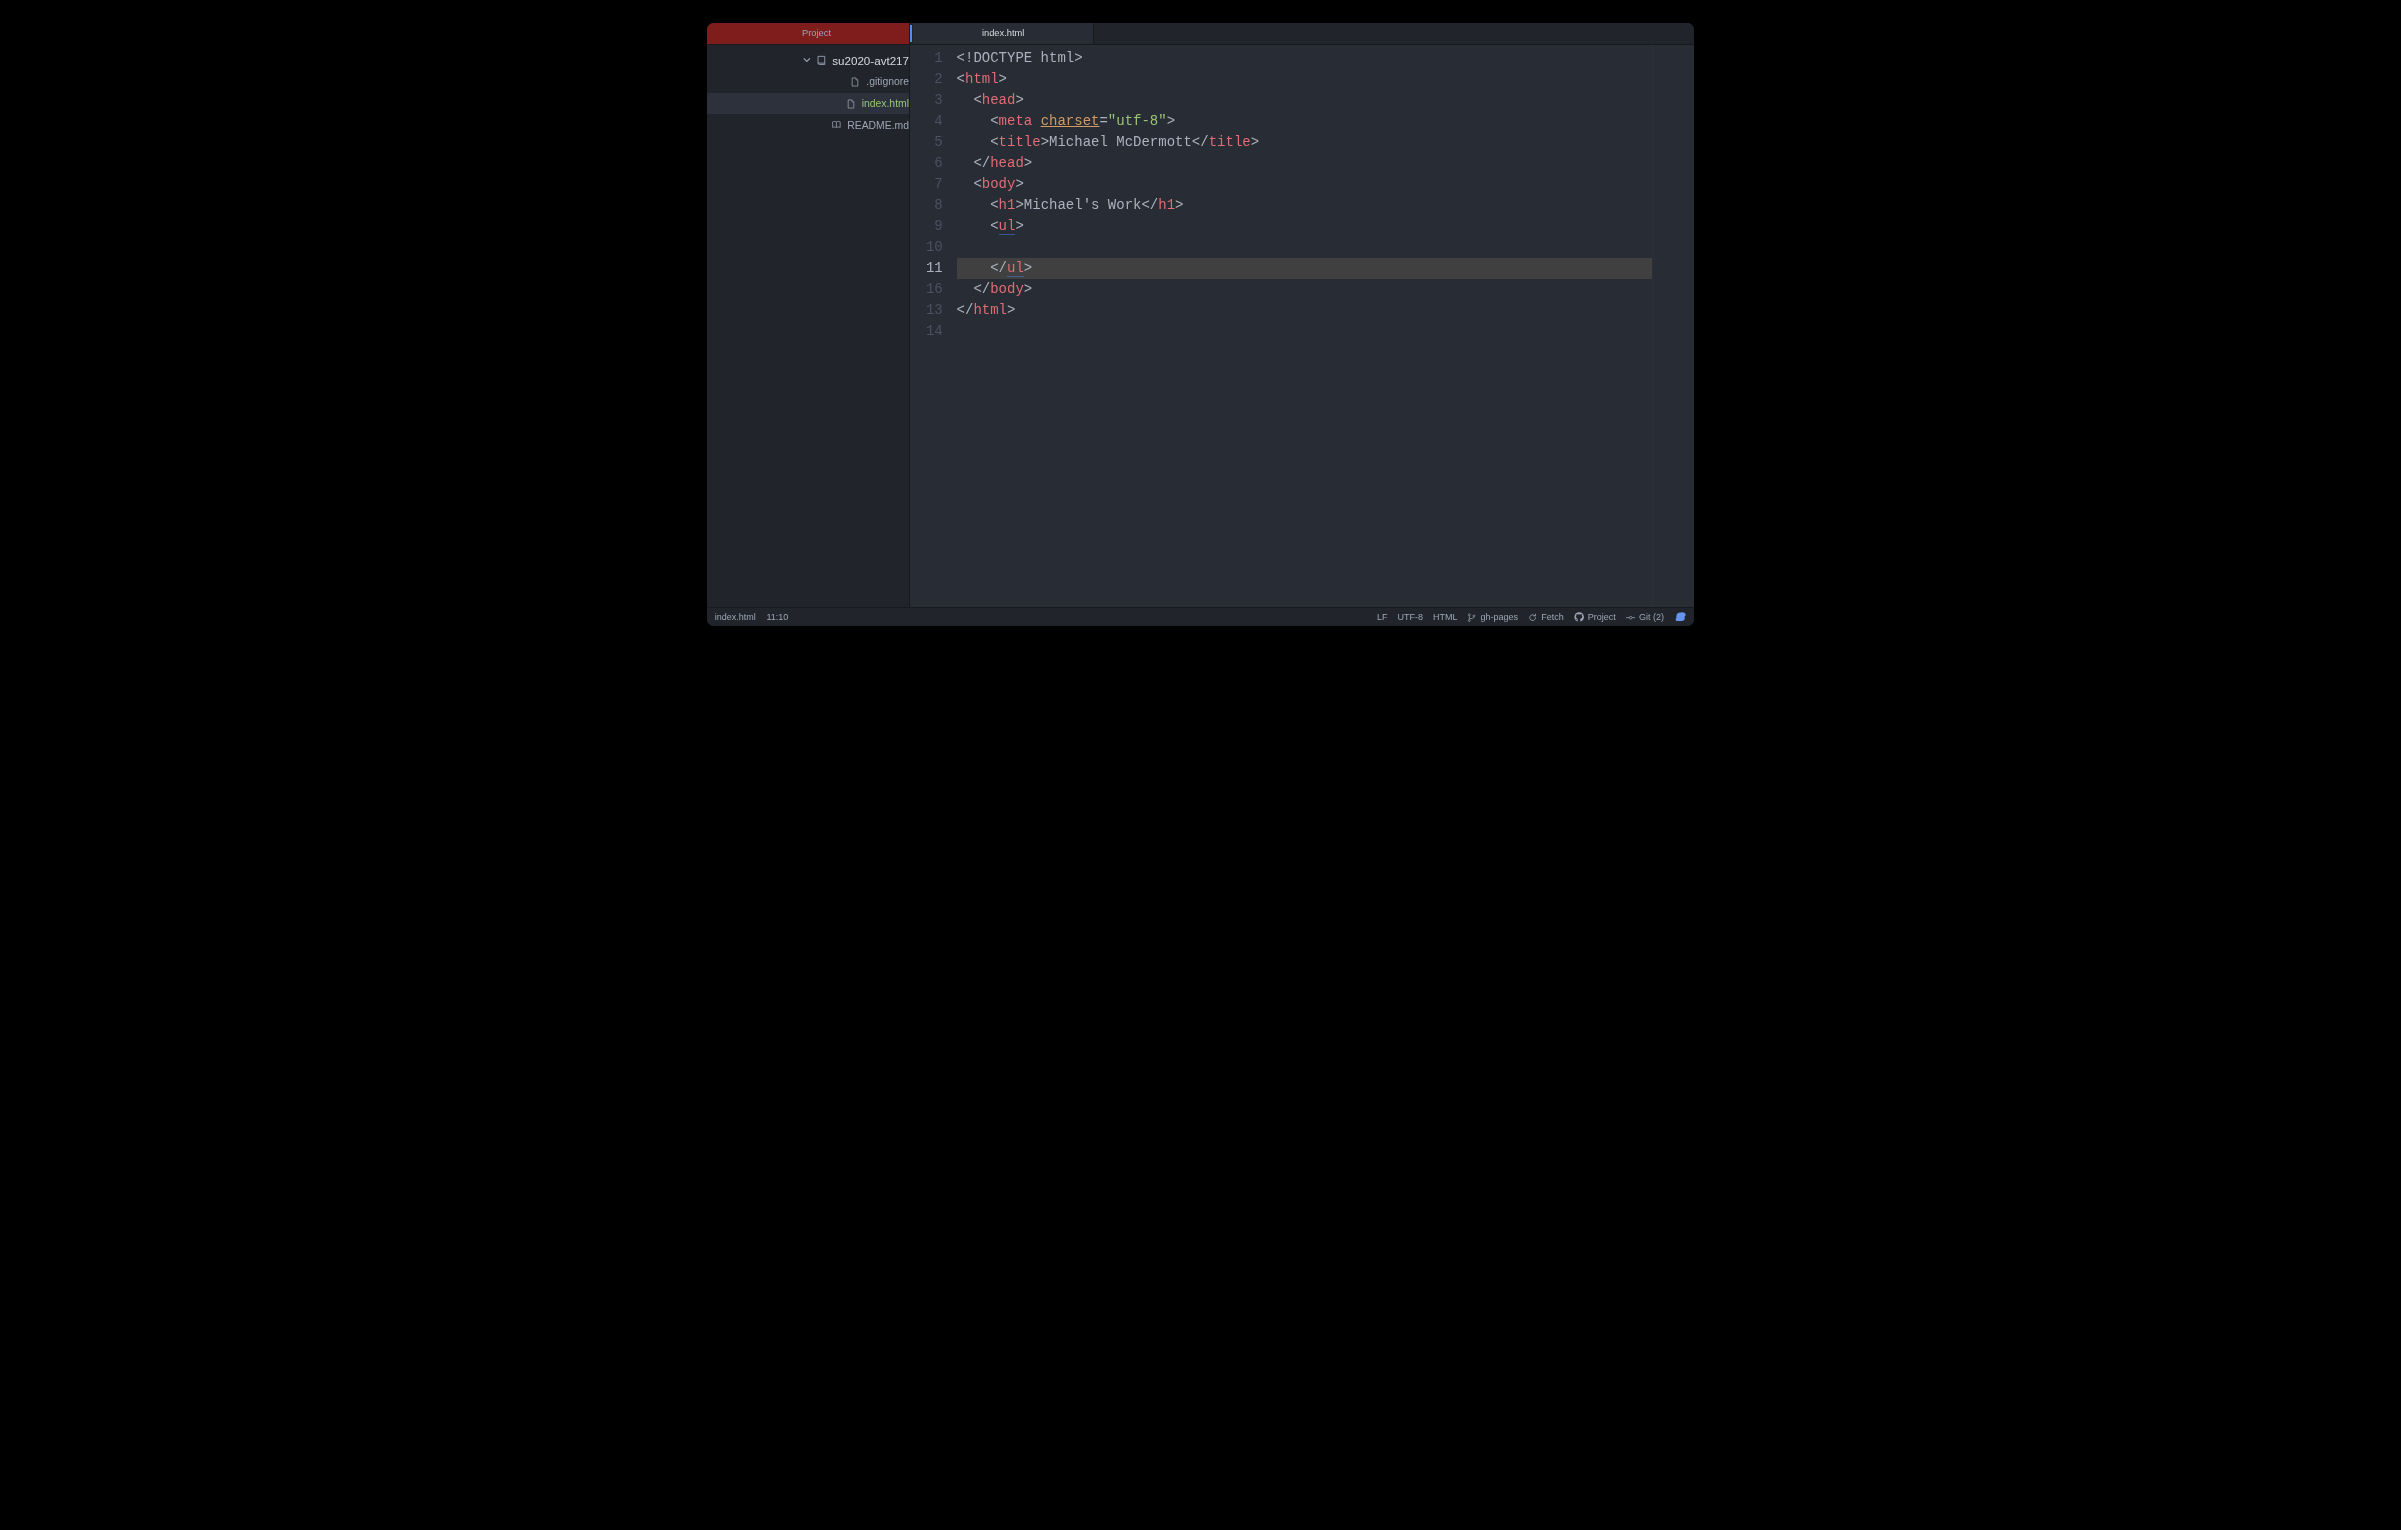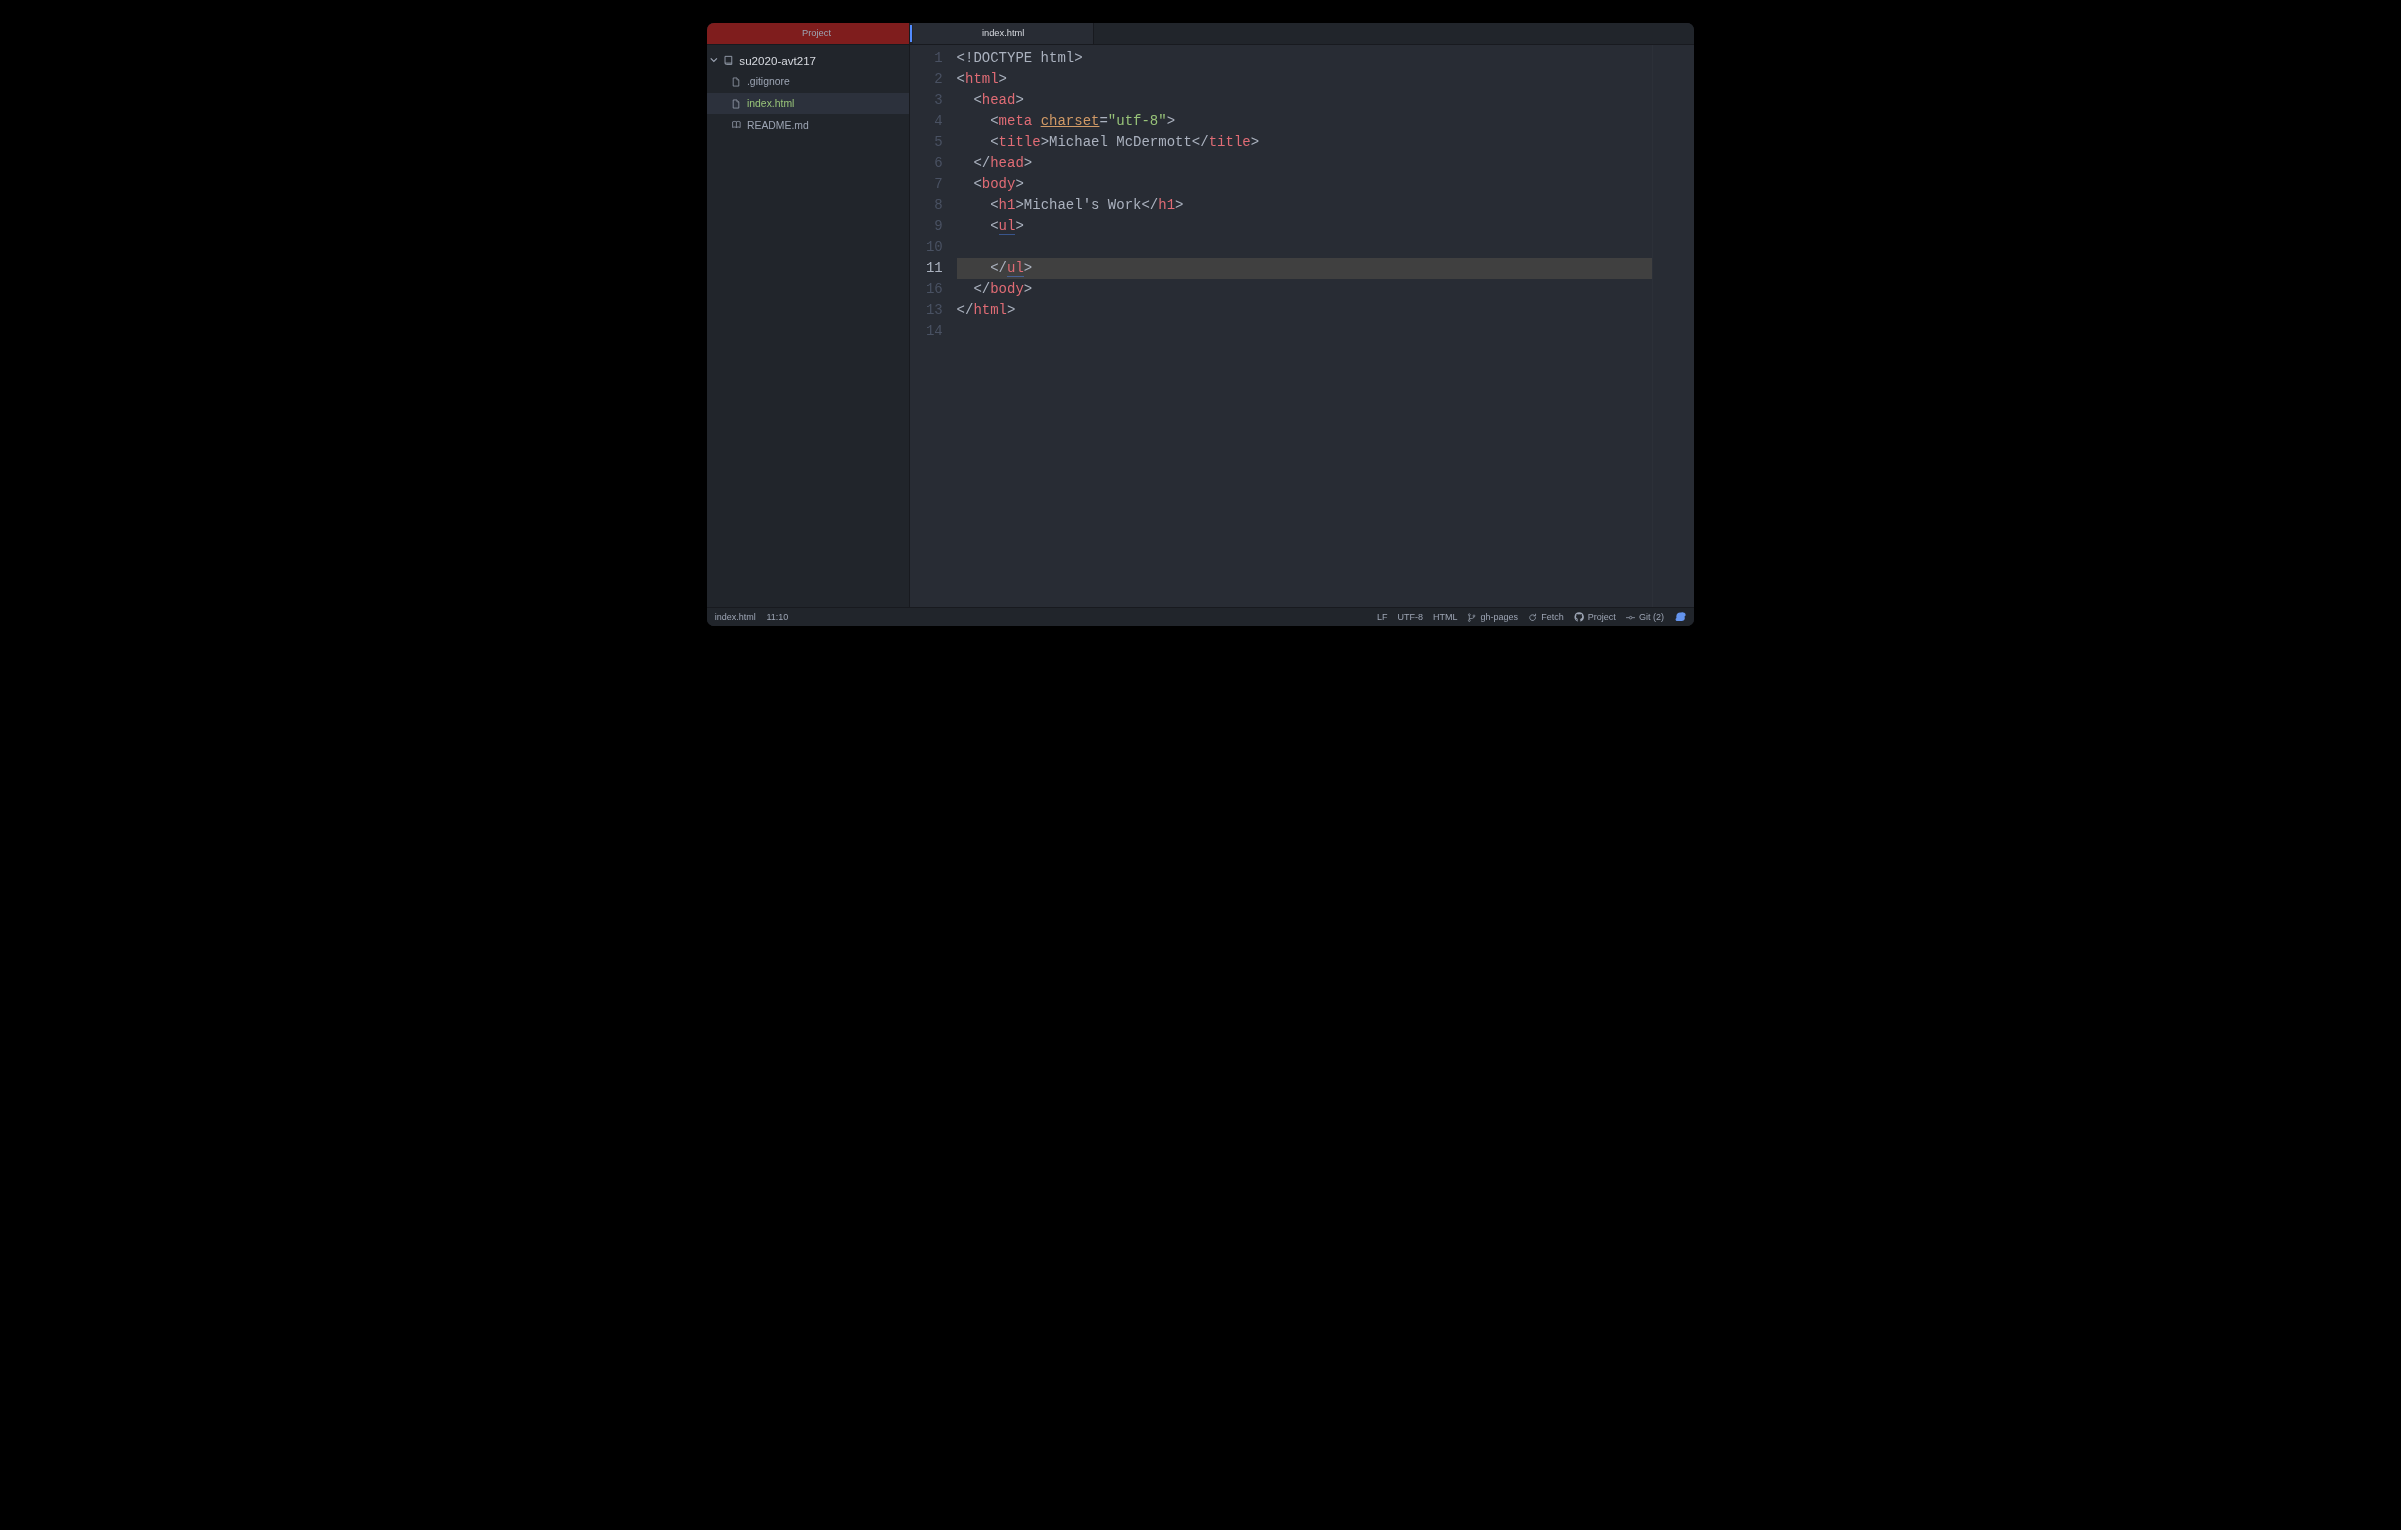--- a/index.html
+++ b/index.html
@@ -75,20 +75,21 @@
     color: #9da5b4;
     font-size: 10.4px;
   }
   .tree-row {
     display: flex;
     align-items: center;
     height: 21.7px;
     padding-left: 6.2px;
     gap: 4.6px;
     cursor: default;
+    justify-content: flex-end;
   }
   .tree-row.root { color: #d7dae0; font-size: 11.6px; padding-left: 3.1px; }
   .tree-row.child { padding-left: 23px; }
   .tree-row.selected { background: #2c313c; color: #d7dae0; }
   .tree-row.selected .file-label { color: #a4d18c; }
   .tree-row .file-label.green { color: #98c379; }
   .tree-row .icon { width: 12.4px; display:flex; align-items:center; justify-content:center; }
   .chevron { width: 7.7px; color: #9da5b4; }
   
   .editor-area {

